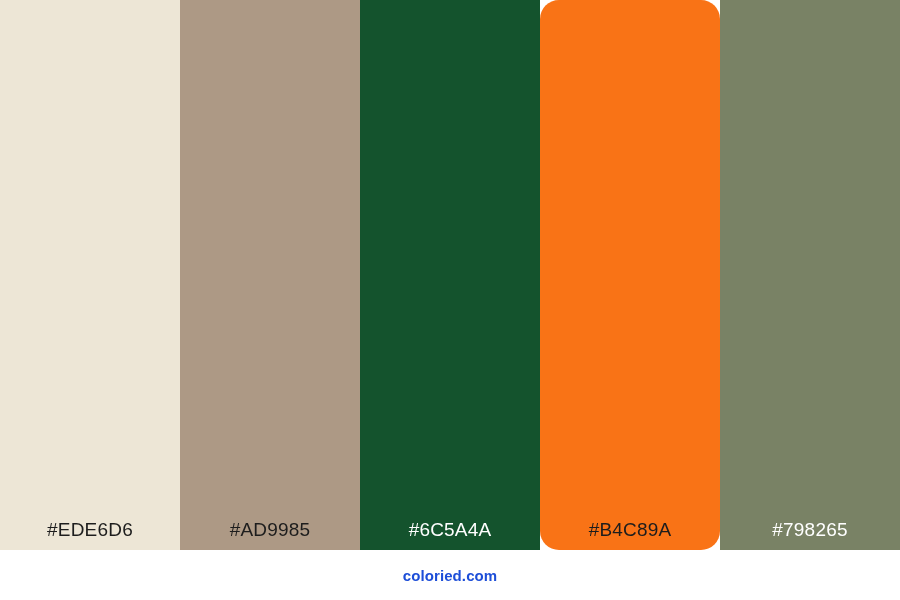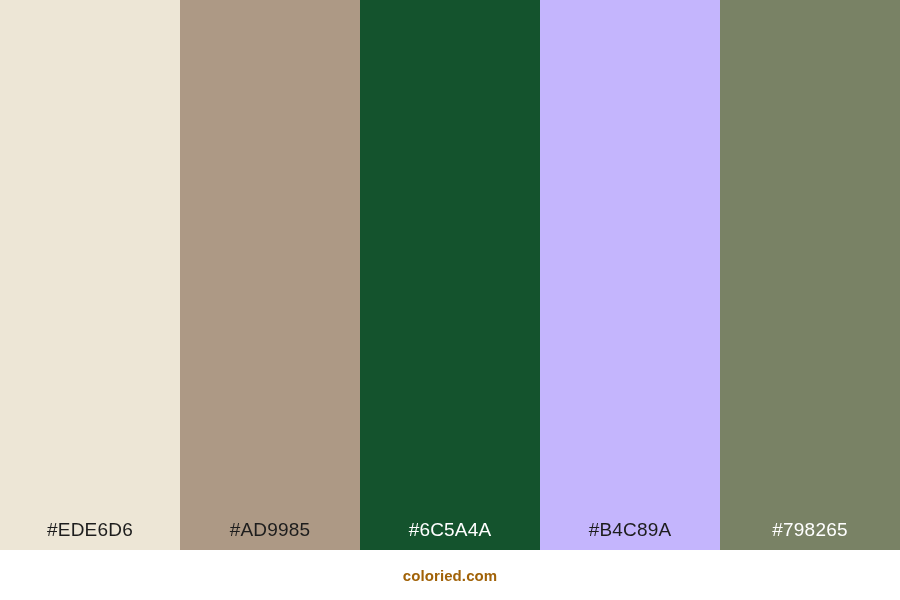--- a/index.html
+++ b/index.html
@@ -64,21 +64,21 @@
     flex: 0 0 50px;
     background: #ffffff;
     display: flex;
     align-items: center;
     justify-content: center;
   }
   .footer-brand {
     font-family: "Liberation Sans", sans-serif;
     font-size: 15px;
     font-weight: bold;
-    color: #a16207;
+    color: #1d4ed8;
     letter-spacing: 0.1px;
     line-height: 15px;
   }
 </style>
 </head>
 <body>
 
 <div class="palette-page">
 
   <div class="swatch-strip">
@@ -88,21 +88,21 @@
     </div>
 
     <div class="swatch" style="background-color: rgb(173, 153, 133); align-items: flex-end;">
       <span class="swatch-label label-dark">#AD9985</span>
     </div>
 
     <div class="swatch" style="background-color: #14532d;">
       <span class="swatch-label label-light">#6C5A4A</span>
     </div>
 
-    <div class="swatch" style="background-color: #c4b5fd;">
+    <div class="swatch" style="background-color: #f97316; border-radius: 19px;">
       <span class="swatch-label label-dark">#B4C89A</span>
     </div>
 
     <div class="swatch" style="background-color: rgb(121, 130, 101);">
       <span class="swatch-label label-light">#798265</span>
     </div>
 
   </div>
 
   <div class="footer-bar">

